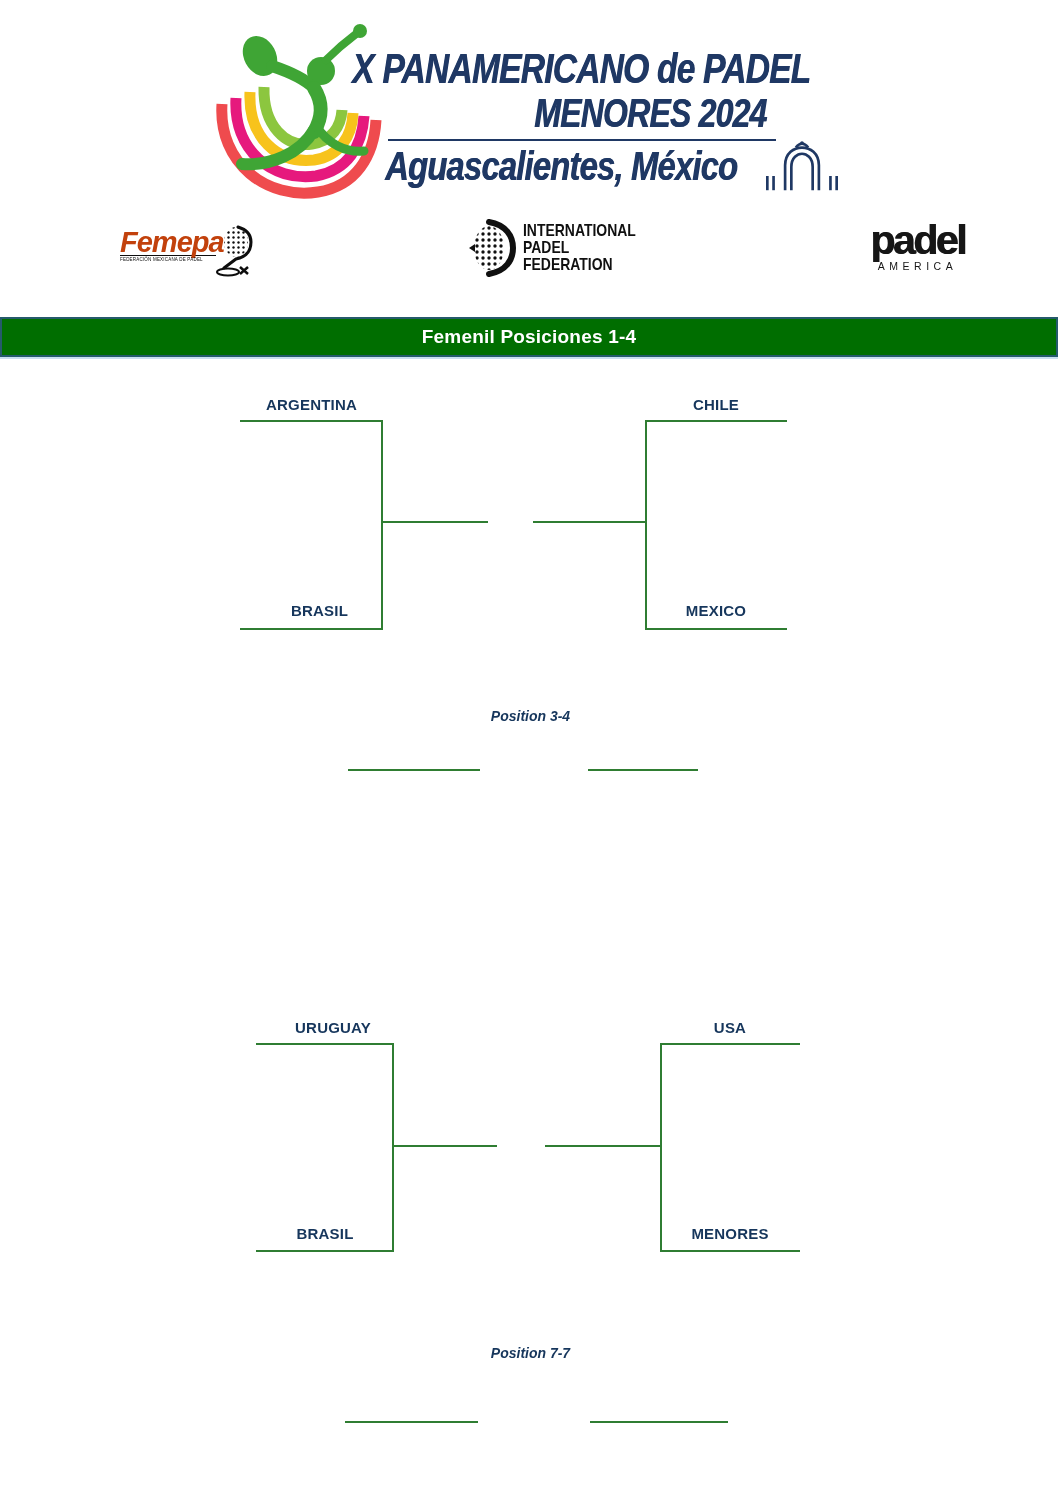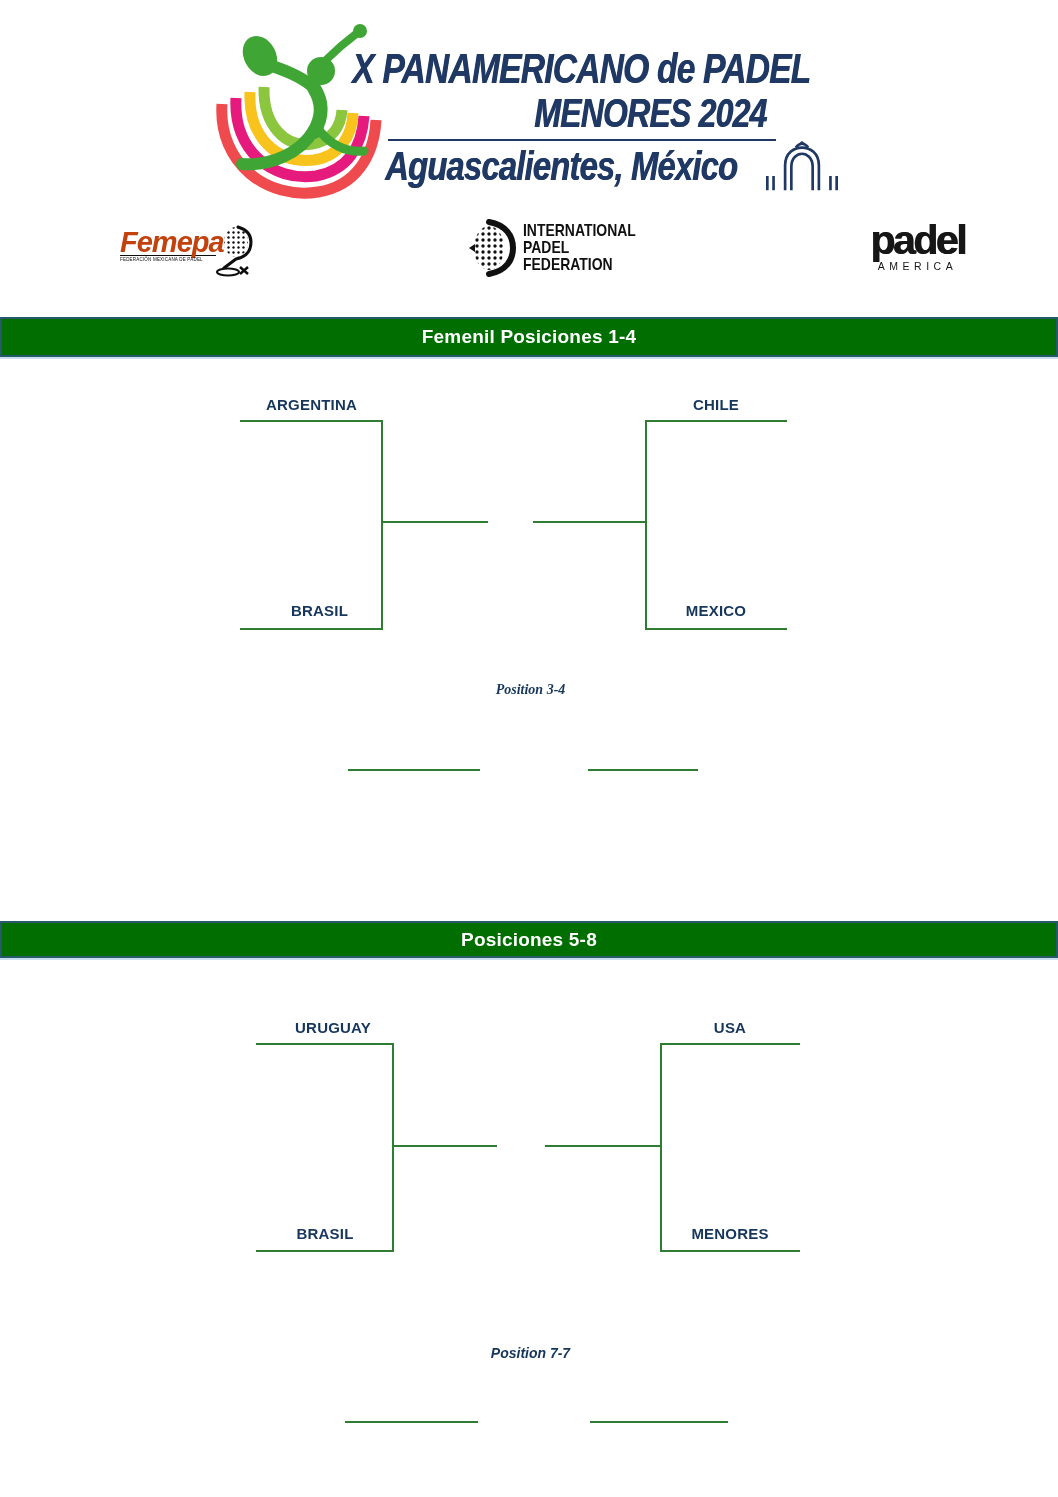--- a/index.html
+++ b/index.html
@@ -142,26 +142,25 @@
 
     <div class="hline" style="left:240px;top:420px;width:143px;"></div>
     <div class="vline" style="left:381px;top:420px;height:210px;"></div>
     <div class="hline" style="left:240px;top:628px;width:143px;"></div>
     <div class="hline" style="left:383px;top:521px;width:105px;"></div>
     <div class="hline" style="left:533px;top:521px;width:112px;"></div>
     <div class="vline" style="left:645px;top:420px;height:210px;"></div>
     <div class="hline" style="left:645px;top:420px;width:142px;"></div>
     <div class="hline" style="left:645px;top:628px;width:142px;"></div>
 
-    <div class="poslabel" style="left:428px;top:682px;width:205px;font-family:Liberation Serif, serif;">Position 3-4</div>
+    <div class="poslabel" style="left:428px;top:708px;width:205px;">Position 3-4</div>
     <div class="hline" style="left:348px;top:769px;width:132px;"></div>
     <div class="hline" style="left:588px;top:769px;width:110px;"></div>
   </div>
 
-  <div class="banner banner-2">Posiciones 5-8</div>
 
   <div>
     <div class="team" style="left:264px;top:1019px;width:138px;">URUGUAY</div>
     <div class="team" style="left:660px;top:1019px;width:140px;">USA</div>
     <div class="team" style="left:256px;top:1225px;width:138px;">BRASIL</div>
     <div class="team" style="left:660px;top:1225px;width:140px;">MENORES</div>
 
     <div class="hline" style="left:256px;top:1043px;width:138px;"></div>
     <div class="vline" style="left:392px;top:1043px;height:209px;"></div>
     <div class="hline" style="left:256px;top:1250px;width:138px;"></div>

